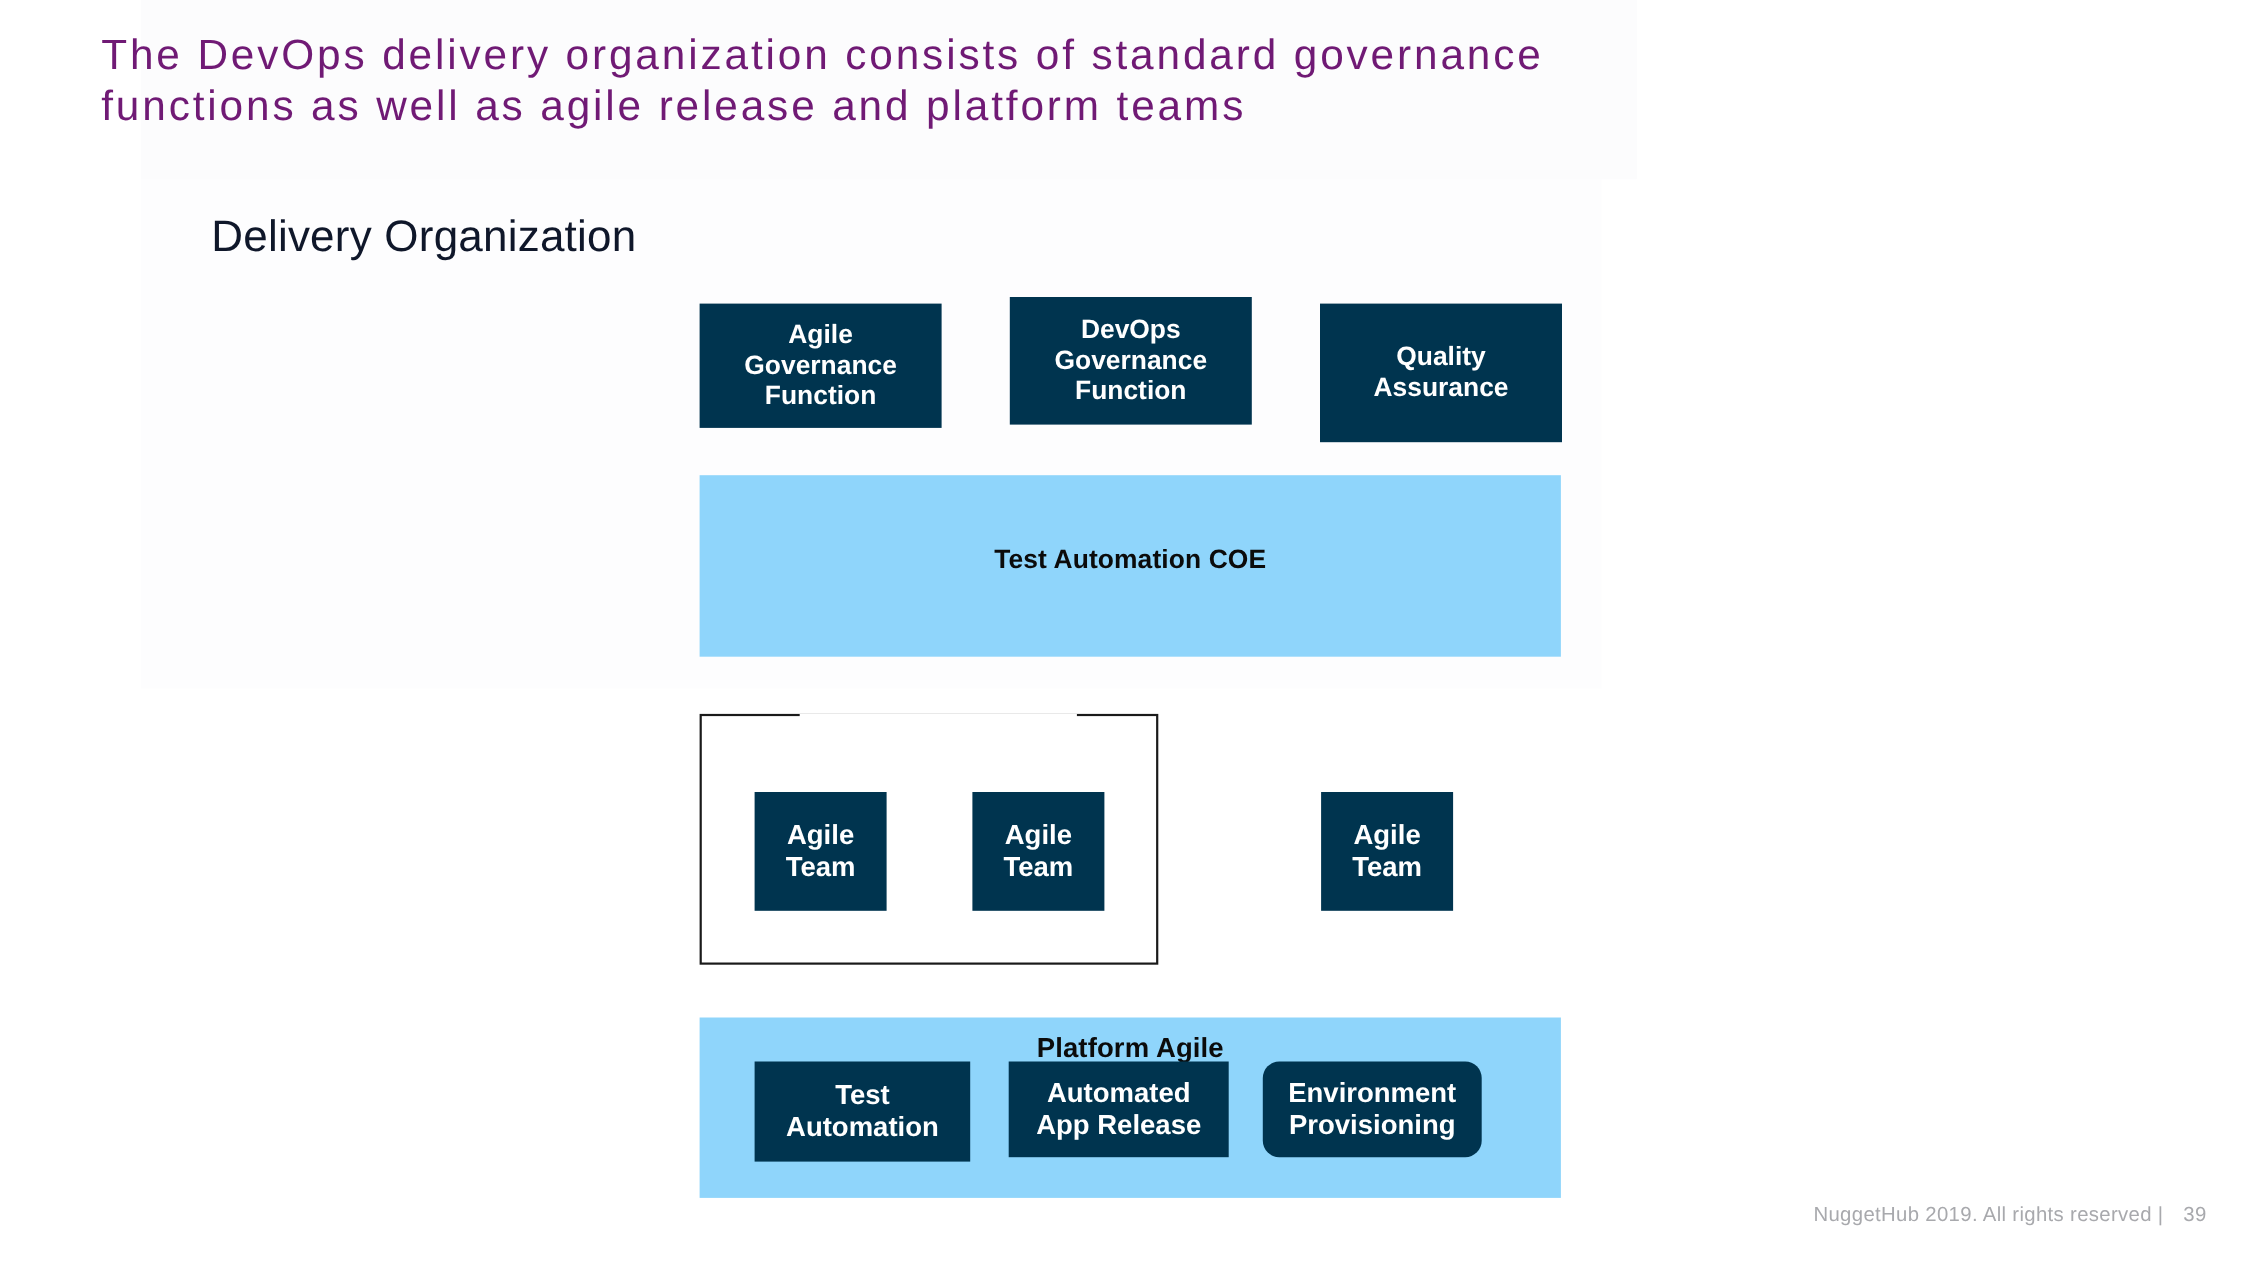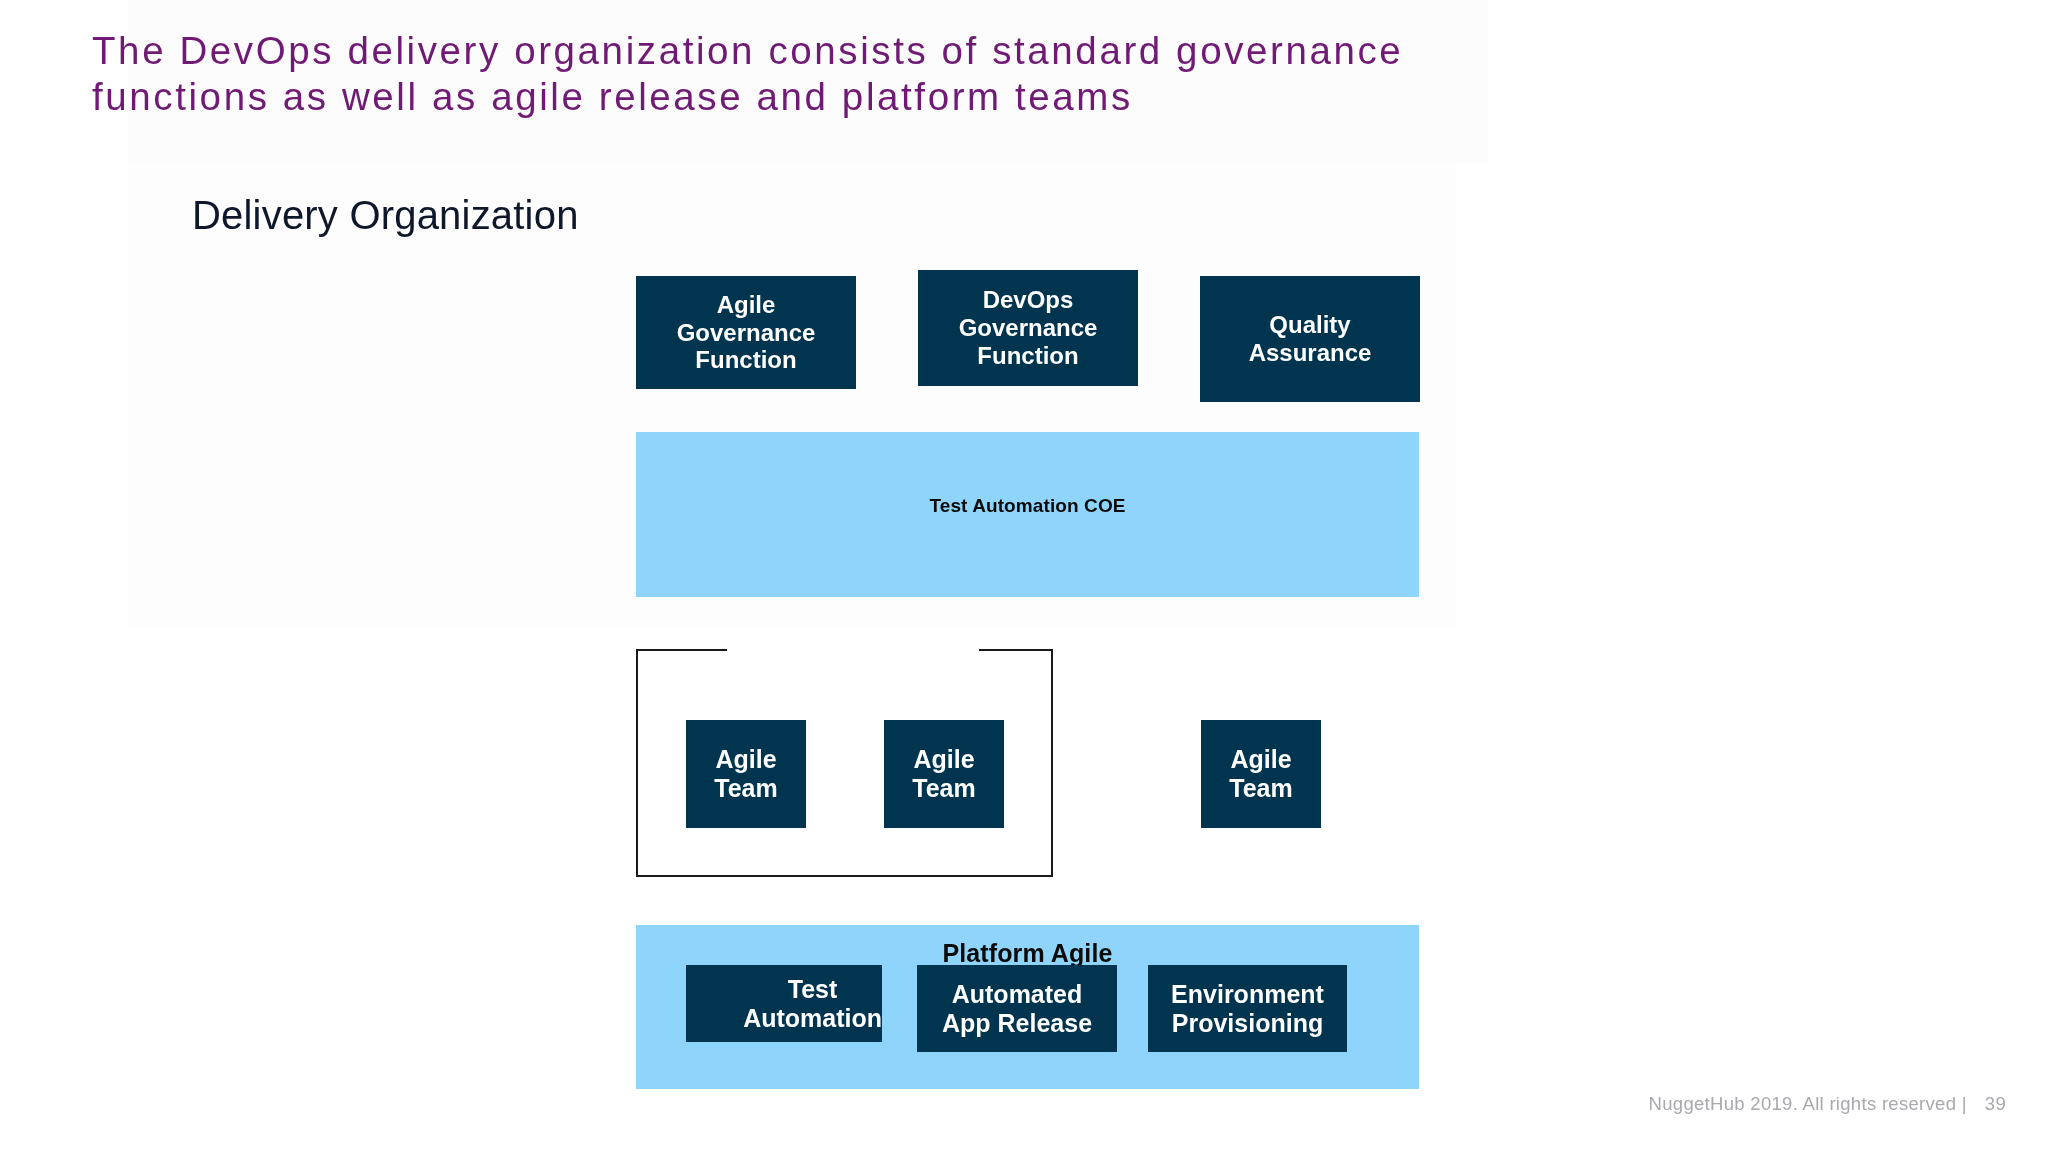--- a/index.html
+++ b/index.html
@@ -142,21 +142,21 @@
 
   
   .gov-box { font-size: 24px; }
 
   
   #coe-band {
     left: 636px; top: 432px; width: 783px; height: 165px;
   }
   #coe-title {
     top: 63px;
-    font-size: 19px;
+    font-size: 24px;
     letter-spacing: 0.1px;
   }
 
   
   .group-box {
     position: absolute;
     left: 636px;
     top: 649px;
     width: 417px;
     height: 228px;
@@ -262,31 +262,31 @@
 
   <div class="navy-box agile-team-box" style="left:1201px; top:720px; width:120px; height:108px;">
     <span class="bx-label">Agile
 Team</span>
   </div>
 
   <div class="lightband" id="platform-band">
     <div class="lightband-title" id="platform-title">Platform Agile</div>
   </div>
 
-  <div class="navy-box platform-box" style="left:686px; top:965px; width:196px; height:77px;justify-content:flex-end;">
+  <div class="navy-box platform-box" style="left:686px; top:965px; width:196px; height:91px;">
     <span class="bx-label">Test
 Automation</span>
   </div>
 
   <div class="navy-box platform-box" style="left:917px; top:965px; width:200px; height:87px;">
     <span class="bx-label">Automated
 App Release</span>
   </div>
 
-  <div class="navy-box platform-box" style="left:1148px; top:965px; width:199px; height:87px;">
+  <div class="navy-box platform-box" style="left:1148px; top:965px; width:199px; height:87px;border-radius:15px;">
     <span class="bx-label">Environment
 Provisioning</span>
   </div>
 
   <div class="footer">
     <span>NuggetHub 2019. All rights reserved |</span><span class="pageno">39</span>
   </div>
 
 </div>
 

